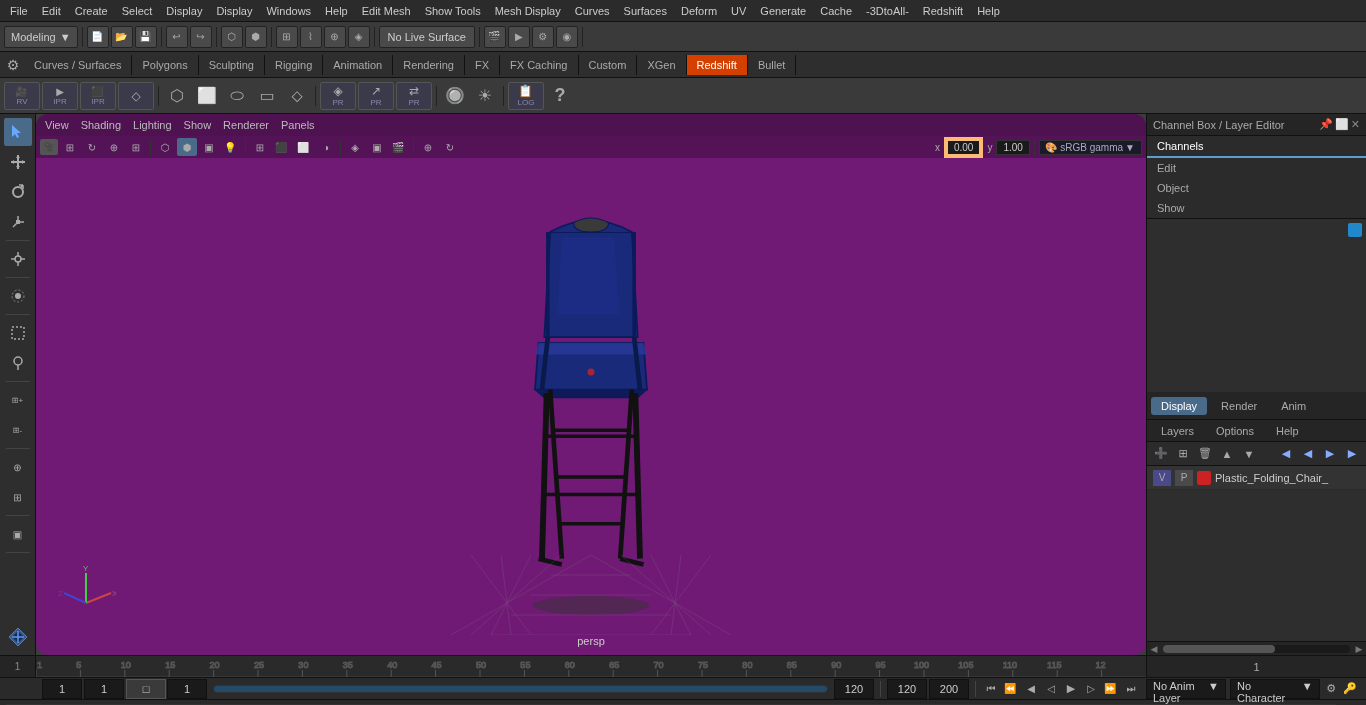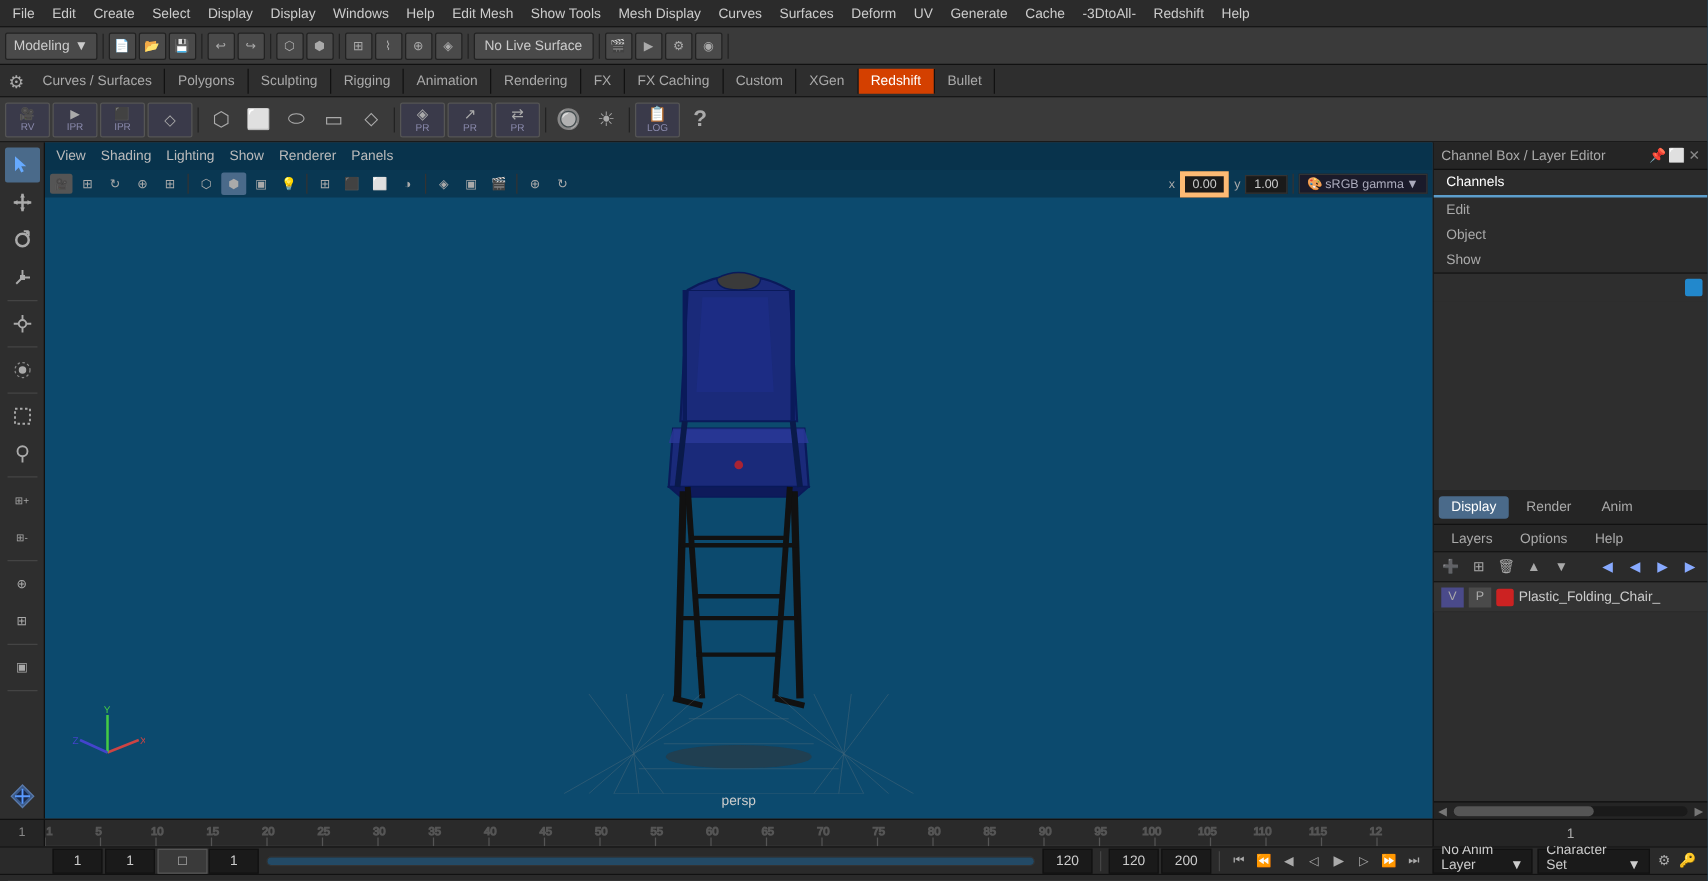--- a/index.html
+++ b/index.html
@@ -80,21 +80,21 @@
     }
     .left-btn {
       width: 28px; height: 28px; display: flex; align-items: center; justify-content: center;
       cursor: pointer; color: #aaa; font-size: 12px; border-radius: 2px;
     }
     .left-btn.active { background: #4a6a8a; }
     .left-sep { width: 24px; height: 1px; background: #444; margin: 2px 0; }
 
     
     #viewport {
-      flex: 1; background: #0c4a6e; position: relative; overflow: hidden;
+      flex: 1; background: #701a75; position: relative; overflow: hidden; border-radius: 12px;
     }
     #viewport-header {
       display: flex; align-items: center; height: 22px;
       background: rgba(0,0,0,0.3); padding: 0 6px; gap: 6px;
       position: absolute; top: 0; left: 0; right: 0; z-index: 10;
     }
     .vp-btn { color: #bbb; font-size: 11px; cursor: pointer; padding: 0 3px; }
 
     #viewport-toolbar {
       display: flex; align-items: center; height: 22px;
@@ -188,21 +188,21 @@
     #timeline {
       height: 22px; background: #2a2a2a; display: flex; align-items: center;
       border-top: 1px solid #111; position: relative; overflow: hidden;
     }
     .bb-field {
       display: inline-flex; align-items: center; height: 20px;
       background: #1a1a1a; border: 1px solid #111; padding: 0 6px;
       color: #ccc; font-size: 11px; min-width: 40px; justify-content: center;
     }
     .bb-dropdown {
-      display: inline-flex; align-items: flex-end; height: 20px;
+      display: inline-flex; align-items: flex-start; height: 20px;
       background: #1a1a1a; border: 1px solid #111; padding: 0 6px;
       color: #ccc; font-size: 11px; cursor: pointer; gap: 4px;
     }
 
     #mel-bar {
       height: 28px; background: #2a2a2a; display: flex; align-items: center;
       border-top: 1px solid #111; gap: 4px; padding: 0 6px;
     }
     .mel-input {
       flex: 1; height: 20px; background: #1a1a1a; border: 1px solid #333;

